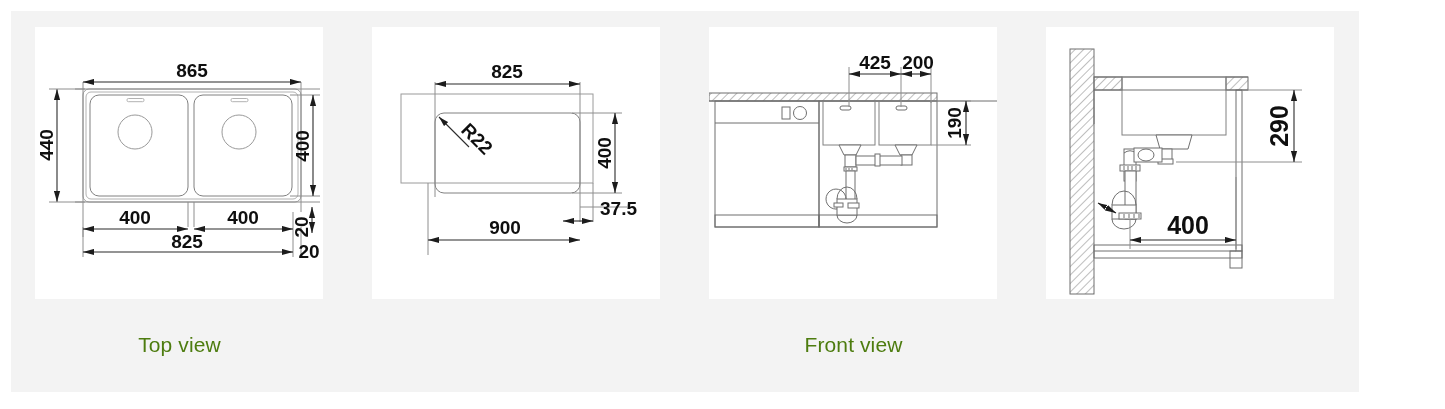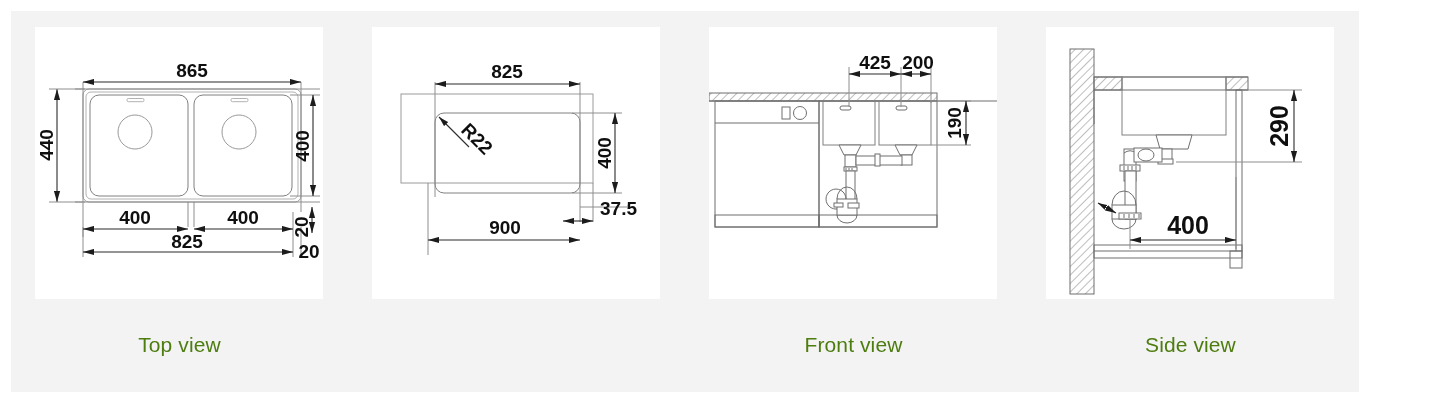--- a/index.html
+++ b/index.html
@@ -388,16 +388,15 @@
           <line x1="248" y1="63" x2="248" y2="135" class="dimline" marker-start="url(#arrL4)" marker-end="url(#arrR4)"></line>
           <text class="dimtxt" x="242" y="99" font-size="25" text-anchor="middle" transform="rotate(-90 242 99)">290</text>
         </g>
 
         <g>
           <line x1="84" y1="213" x2="190" y2="213" class="dimline" marker-start="url(#arrL4)" marker-end="url(#arrR4)"></line>
           <text class="dimtxt" x="142" y="207" font-size="25" text-anchor="middle">400</text>
         </g>
       </svg>
     </div>
-    <div class="caption">Side view</div>
   </div>
 
 </div>
 
 </body></html>

